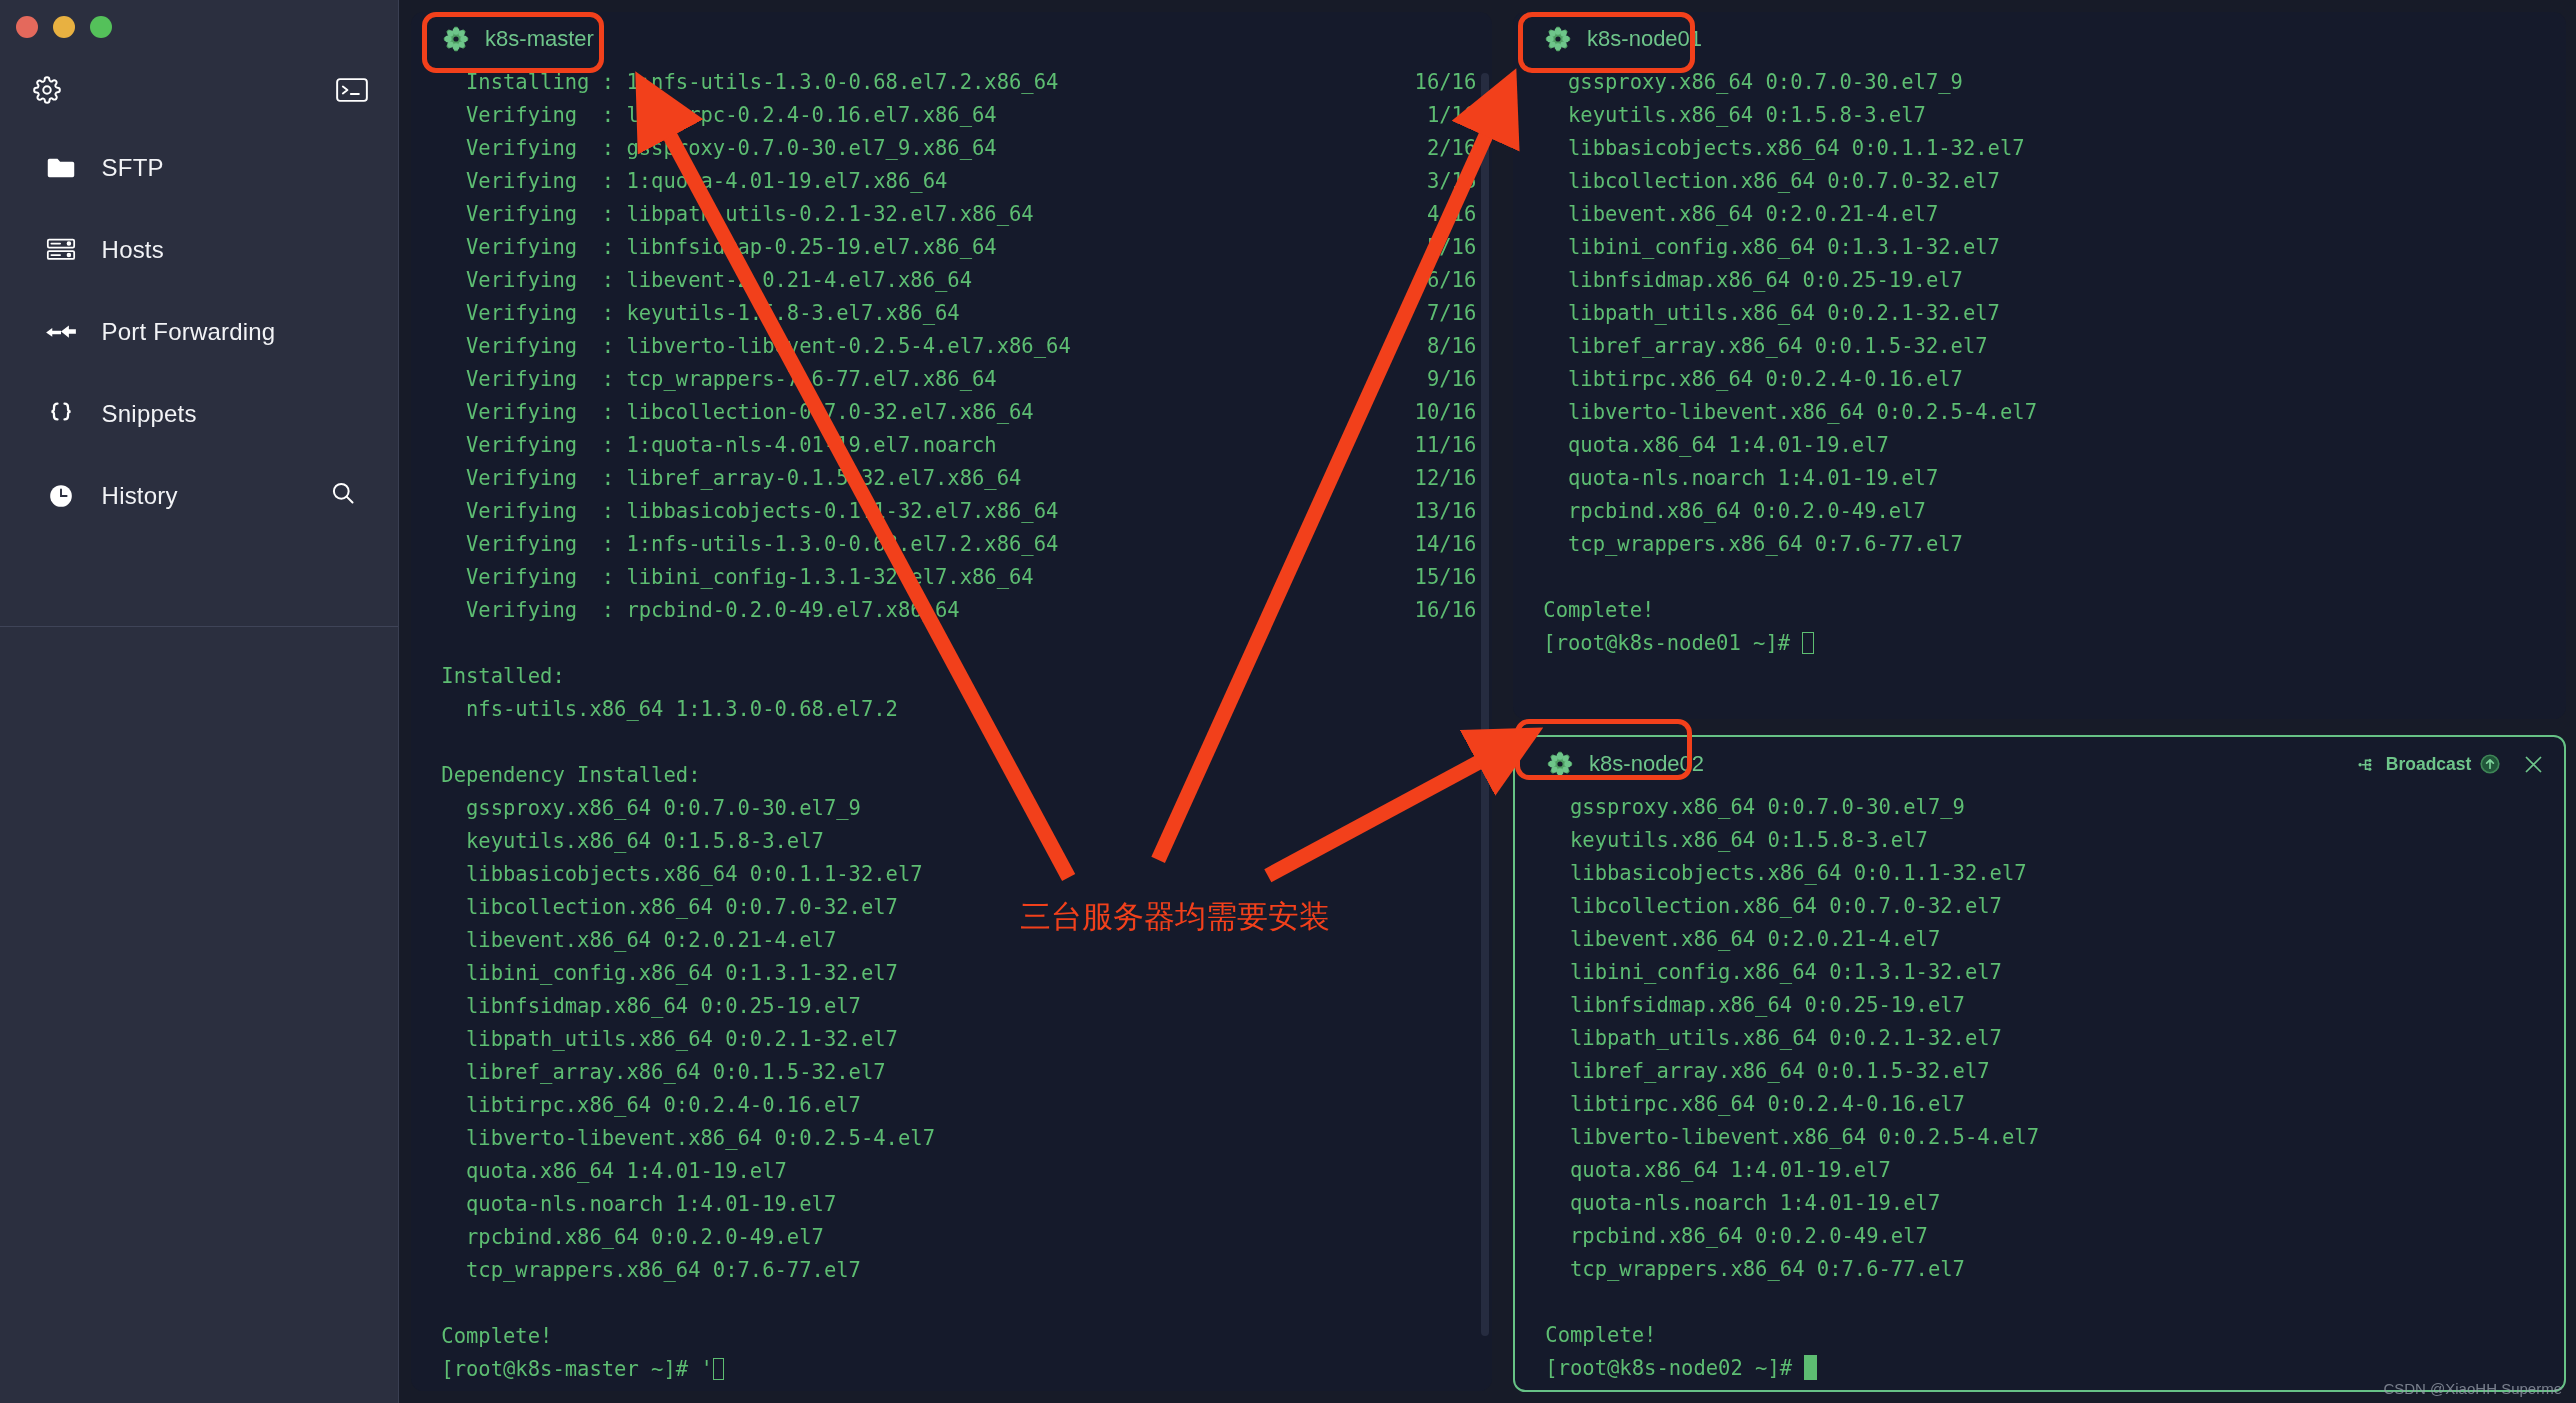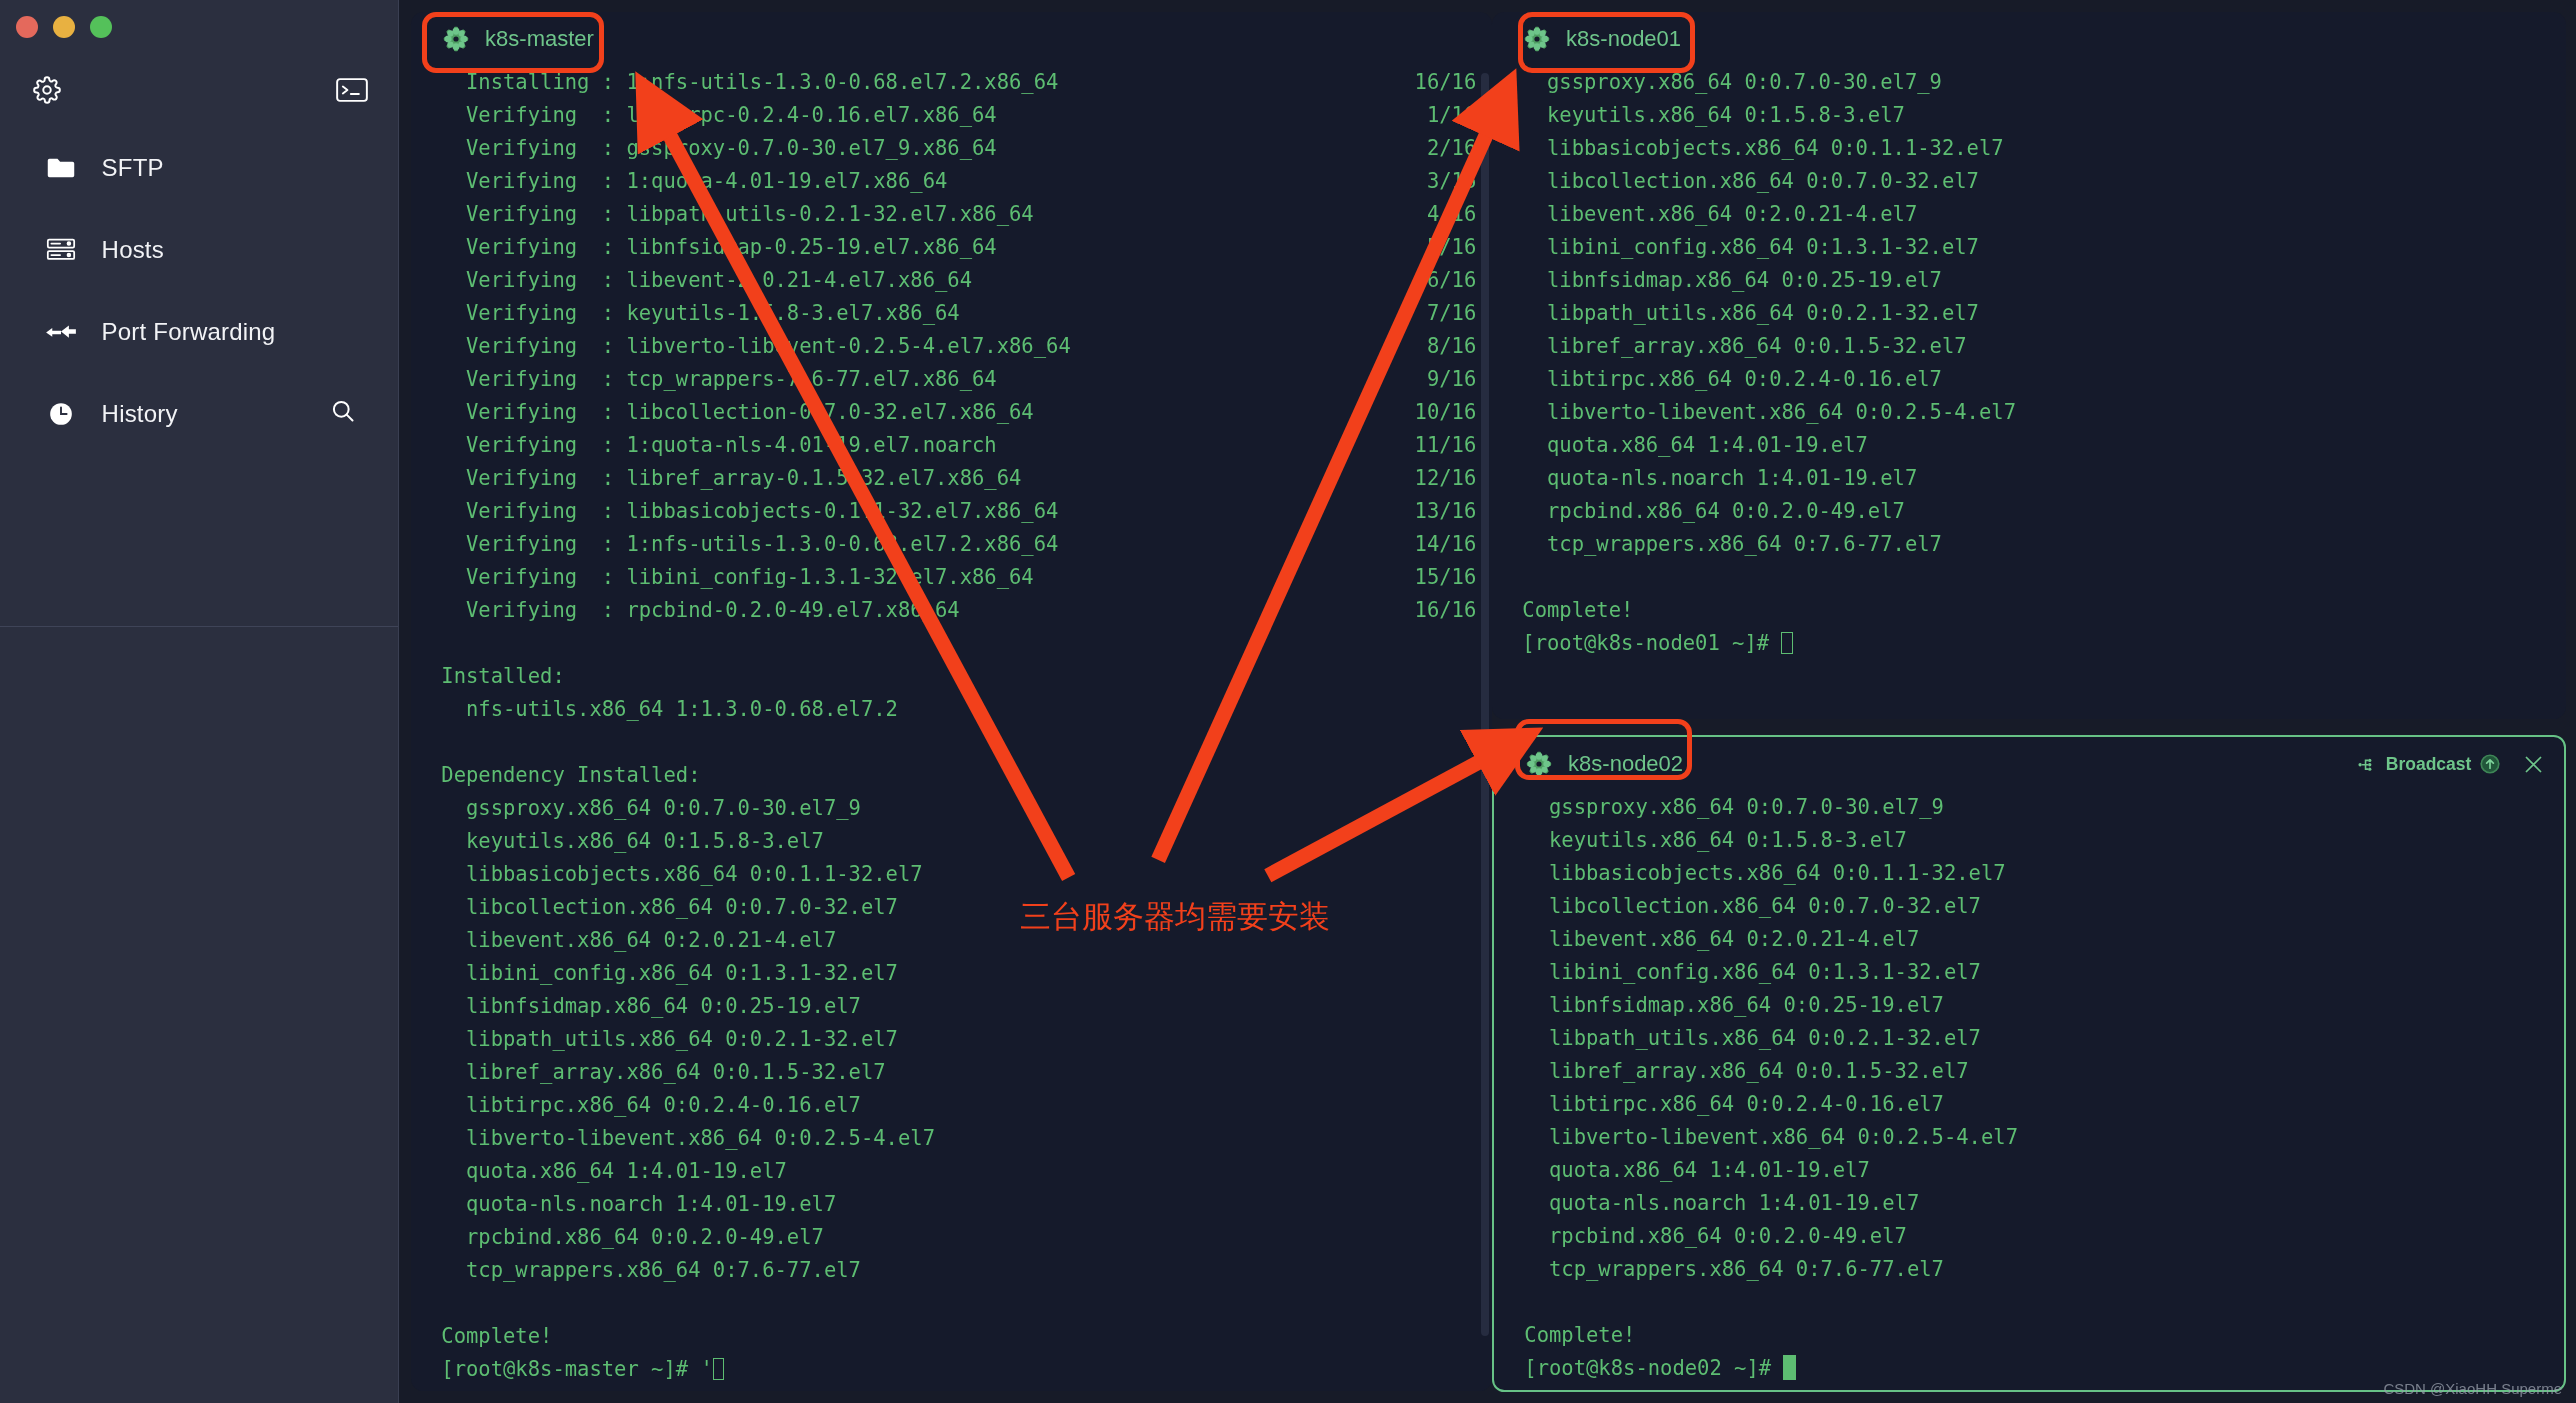--- a/index.html
+++ b/index.html
@@ -68,21 +68,21 @@
     height: 0.9px; background: #3f4458;
   }
 
   
   .panes {
     position: relative;
     flex: 1 1 auto;
     height: 1404px;
     padding: 12.3px 10.5px 12.3px 12.3px;
     display: flex;
-    gap: 0;
+    gap: 21px;
     justify-content: flex-end;
   }
   .col-left { flex: 0 0 1081px; display:flex; flex-direction:column; }
   .col-right { flex: 1 1 auto; display:flex; flex-direction:column; gap: 16px; }
 
   .pane {
     background: #151a2b;
     border-radius: 12.3px;
     position: relative;
     overflow: hidden;
@@ -228,20 +228,29 @@
       <div class="nav-item">
         <span class="ic">
           <svg width="32" height="21" viewBox="0 0 36 24" fill="#ffffff">
             <path d="M1 13l7-5v3h10v4H8v3z"></path>
             <path d="M18 12l9-7v4.5h8v5h-8V19z"></path>
           </svg>
         </span>
         <span class="label">Port Forwarding</span>
       </div>
 
+      <div class="nav-item">
+        <span class="ic">
+          <svg width="28" height="24.6" viewBox="0 0 32 28" fill="none" stroke="#ffffff" stroke-width="2.6" stroke-linecap="round">
+            <path d="M12 3c-3 0-4 1.4-4 4v2c0 2-1 3-3 3 2 0 3 1 3 3v2c0 2.6 1 4 4 4"></path>
+            <path d="M20 3c3 0 4 1.4 4 4v2c0 2 1 3 3 3-2 0-3 1-3 3v2c0 2.6-1 4-4 4"></path>
+          </svg>
+        </span>
+        <span class="label">Snippets</span>
+      </div>
 
 
       <div class="nav-item">
         <span class="ic">
           <svg width="26" height="26" viewBox="0 0 30 30">
             <circle cx="15" cy="15" r="12.5" fill="#ffffff"></circle>
             <path d="M15 7.5V15h6.5" stroke="#2b2f3f" stroke-width="2.2" fill="none" stroke-linecap="round"></path>
           </svg>
         </span>
         <span class="label">History</span>

